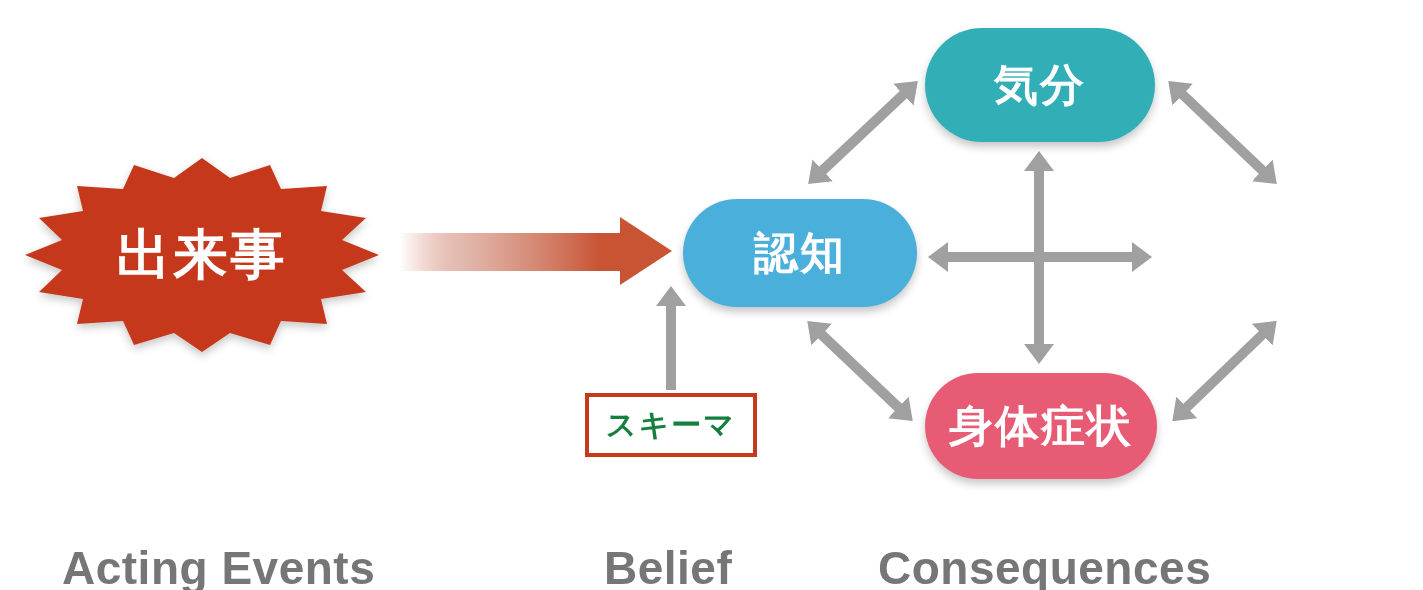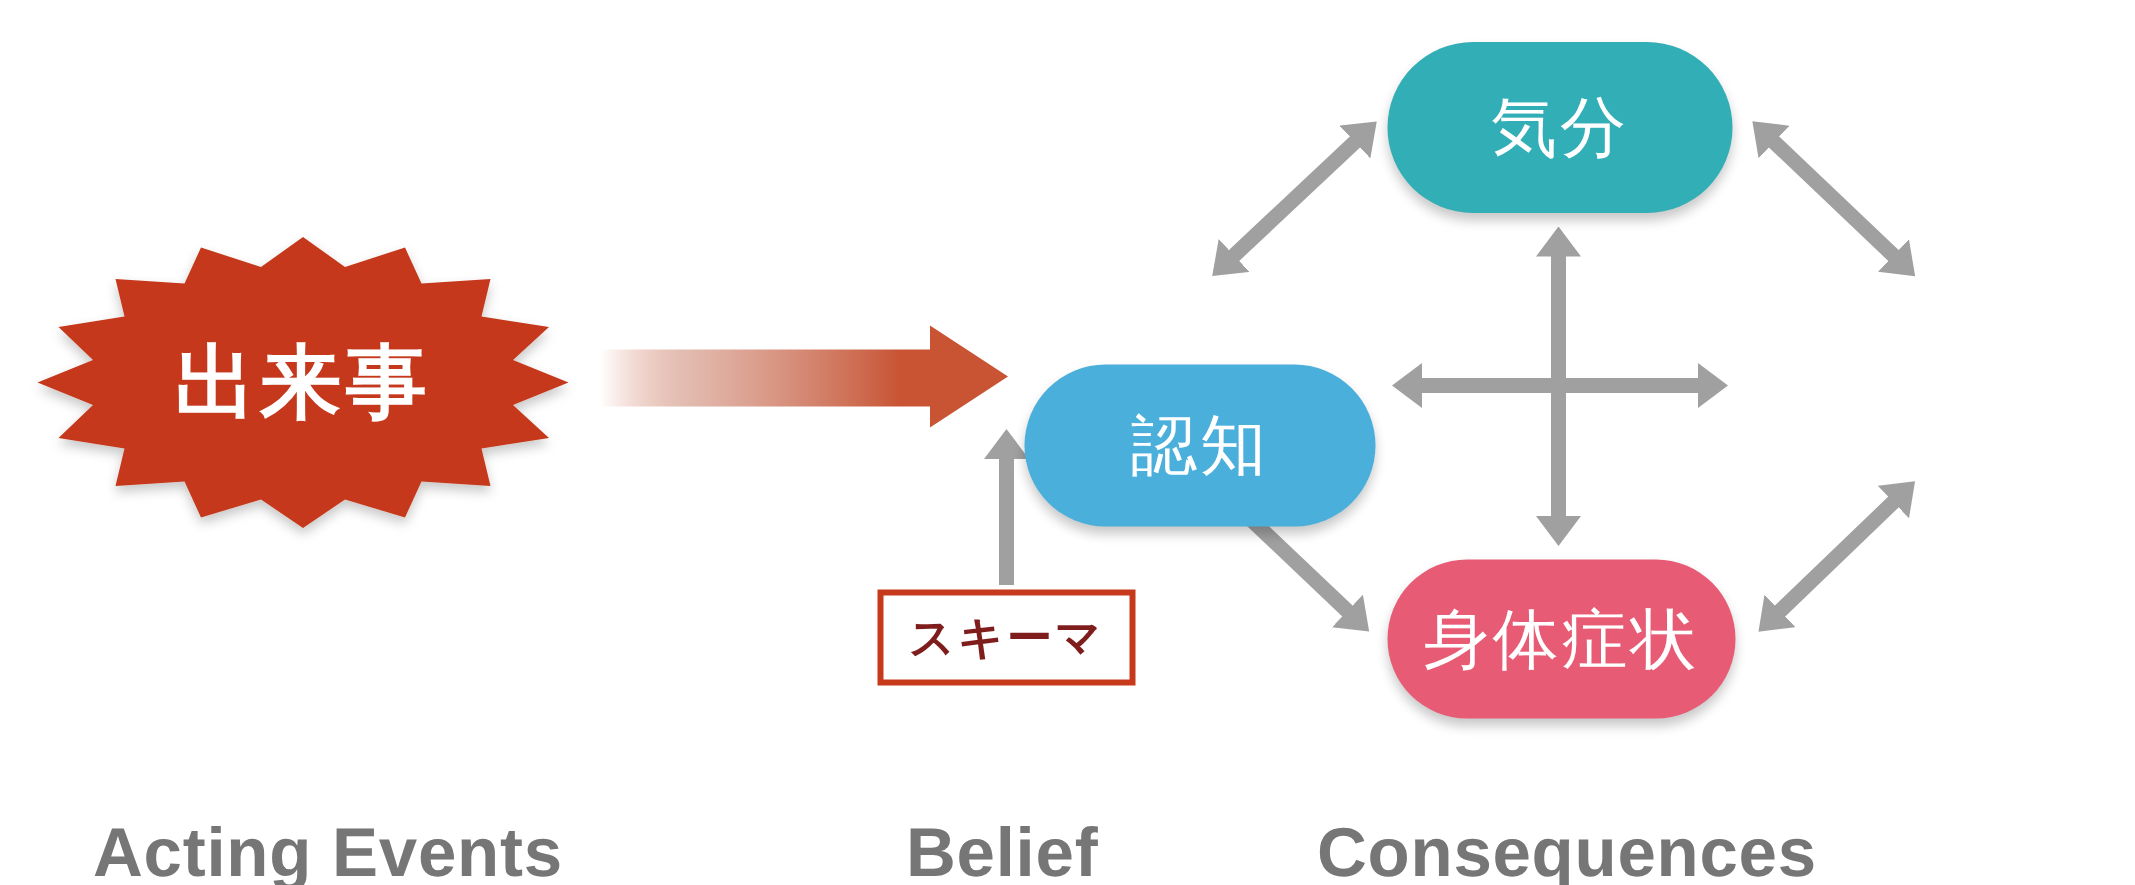--- a/index.html
+++ b/index.html
@@ -3,37 +3,37 @@
 <meta charset="utf-8">
 <style>
   html,body{margin:0;padding:0;background:#ffffff;}
   #stage{
     position:relative;width:1423px;height:590px;background:#ffffff;overflow:hidden;
     font-family:"Liberation Sans","DejaVu Sans",sans-serif;
   }
   #shapes{position:absolute;left:0;top:0;width:1423px;height:590px;}
   .node{
     position:absolute;display:flex;align-items:center;justify-content:center;
-    color:#ffffff;font-weight:normal;font-size:44px;letter-spacing:2px;
+    color:#ffffff;font-weight:bold;font-size:44px;letter-spacing:2px;
     box-shadow:0 5px 8px rgba(0,0,0,0.22);
   }
-  #node-cognition{left:683px;top:199px;width:234px;height:108px;background:#4BAFDB;border-radius:54px;margin-top:44px;}
+  #node-cognition{left:683px;top:199px;width:234px;height:108px;background:#4BAFDB;border-radius:54px;}
   #node-mood{left:925px;top:28px;width:230px;height:114px;background:#31AEB6;border-radius:57px;}
   #node-behavior{left:1163px;top:198px;width:232px;height:110px;background:#F0A24C;border-radius:55px;}
   #node-physical{left:925px;top:373px;width:232px;height:106px;background:#E75C74;border-radius:57px;}
   #event-burst-label{
     position:absolute;left:25px;top:158px;width:354px;height:194px;
     display:flex;align-items:center;justify-content:center;
     color:#ffffff;font-weight:bold;font-size:54px;letter-spacing:3px;text-align:right;
   }
   #schema-box{
     position:absolute;left:585px;top:393px;width:164px;height:56px;
     background:#ffffff;border:4px solid #C6391B;
     display:flex;align-items:center;justify-content:center;
-    color:#7f1d1d;font-weight:bold;font-size:30px;letter-spacing:2px;
+    color:#15803d;font-weight:bold;font-size:30px;letter-spacing:2px;
   }
   .caption{
     position:absolute;top:541px;color:#767676;font-weight:bold;font-size:46px;
     letter-spacing:0.5px;white-space:nowrap;
   }
   #caption-acting-events{left:62px;}
   #caption-belief{left:604px;}
   #caption-consequences{left:878px;}
 </style>
 </head>

